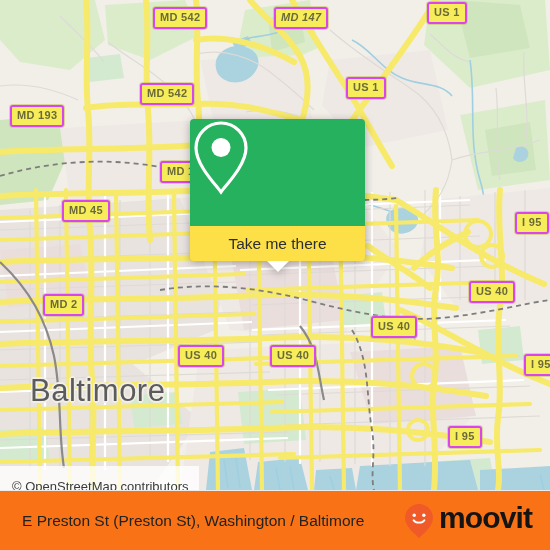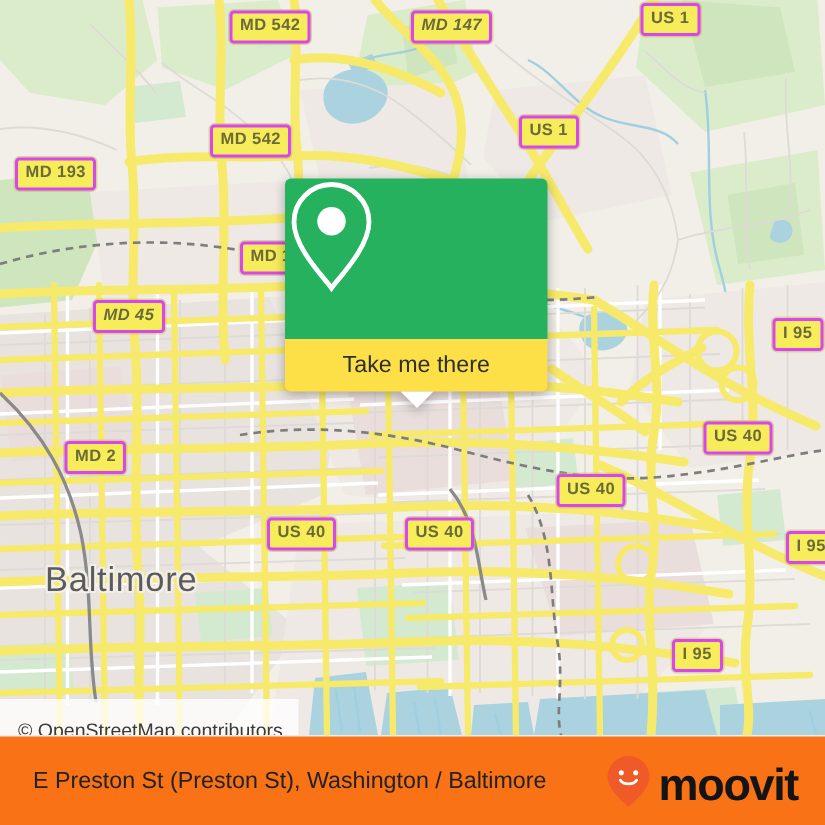--- a/index.html
+++ b/index.html
@@ -34,21 +34,21 @@
     white-space: nowrap;
     text-align: center;
     box-shadow: 0 0 0 1px rgba(200,190,90,0.55);
     letter-spacing: 0.3px;
   }
 
   
   .city-label {
     position: absolute;
     color: #5b5b5b;
-    font-size: 23px;
+    font-size: 31px;
     font-weight: normal;
     letter-spacing: 0.5px;
     text-shadow:
       1.6px 0 #f2efe9, -1.6px 0 #f2efe9, 0 1.6px #f2efe9, 0 -1.6px #f2efe9,
       1.2px 1.2px #f2efe9, -1.2px 1.2px #f2efe9, 1.2px -1.2px #f2efe9, -1.2px -1.2px #f2efe9;
     white-space: nowrap;
   }
 
   
   #attribution {
@@ -105,21 +105,21 @@
     padding: 0 18px 0 22px;
     border-top: 1px solid #ececec;
   }
   #footer-title {
     color: #222222;
     font-size: 15.5px;
     white-space: nowrap;
     flex: 1;
   }
   #brand {
-    display: flex; align-items: flex-end; gap: 5px;
+    display: flex; align-items: flex-start; gap: 5px;
   }
   #brand-name {
     color: #141414;
     font-size: 30px;
     font-weight: bold;
     letter-spacing: -0.9px;
     line-height: 30px;
   }
 </style>
 </head>
@@ -324,21 +324,21 @@
 
     <div class="city-label" style="left:30px; top:373px;">Baltimore</div>
 
     <div class="shield" style="left:153px; top:7px;">MD 542</div>
     <div class="shield" style="left:274px; top:7px;font-style:italic;">MD 147</div>
     <div class="shield" style="left:427px; top:2px;">US 1</div>
     <div class="shield" style="left:140px; top:83px;">MD 542</div>
     <div class="shield" style="left:346px; top:77px;">US 1</div>
     <div class="shield" style="left:10px;  top:105px;">MD 193</div>
     <div class="shield" style="left:160px; top:161px;">MD 1</div>
-    <div class="shield" style="left:62px;  top:200px;font-style:italic;">MD 45</div>
+    <div class="shield" style="left:62px;  top:200px;">MD 45</div>
     <div class="shield" style="left:515px; top:212px;">I 95</div>
     <div class="shield" style="left:43px;  top:294px;">MD 2</div>
     <div class="shield" style="left:469px; top:281px;">US 40</div>
     <div class="shield" style="left:371px; top:316px;">US 40</div>
     <div class="shield" style="left:178px; top:345px;">US 40</div>
     <div class="shield" style="left:270px; top:345px;">US 40</div>
     <div class="shield" style="left:524px; top:354px;">I 95</div>
     <div class="shield" style="left:448px; top:426px;">I 95</div>
 
     <div id="popup">

